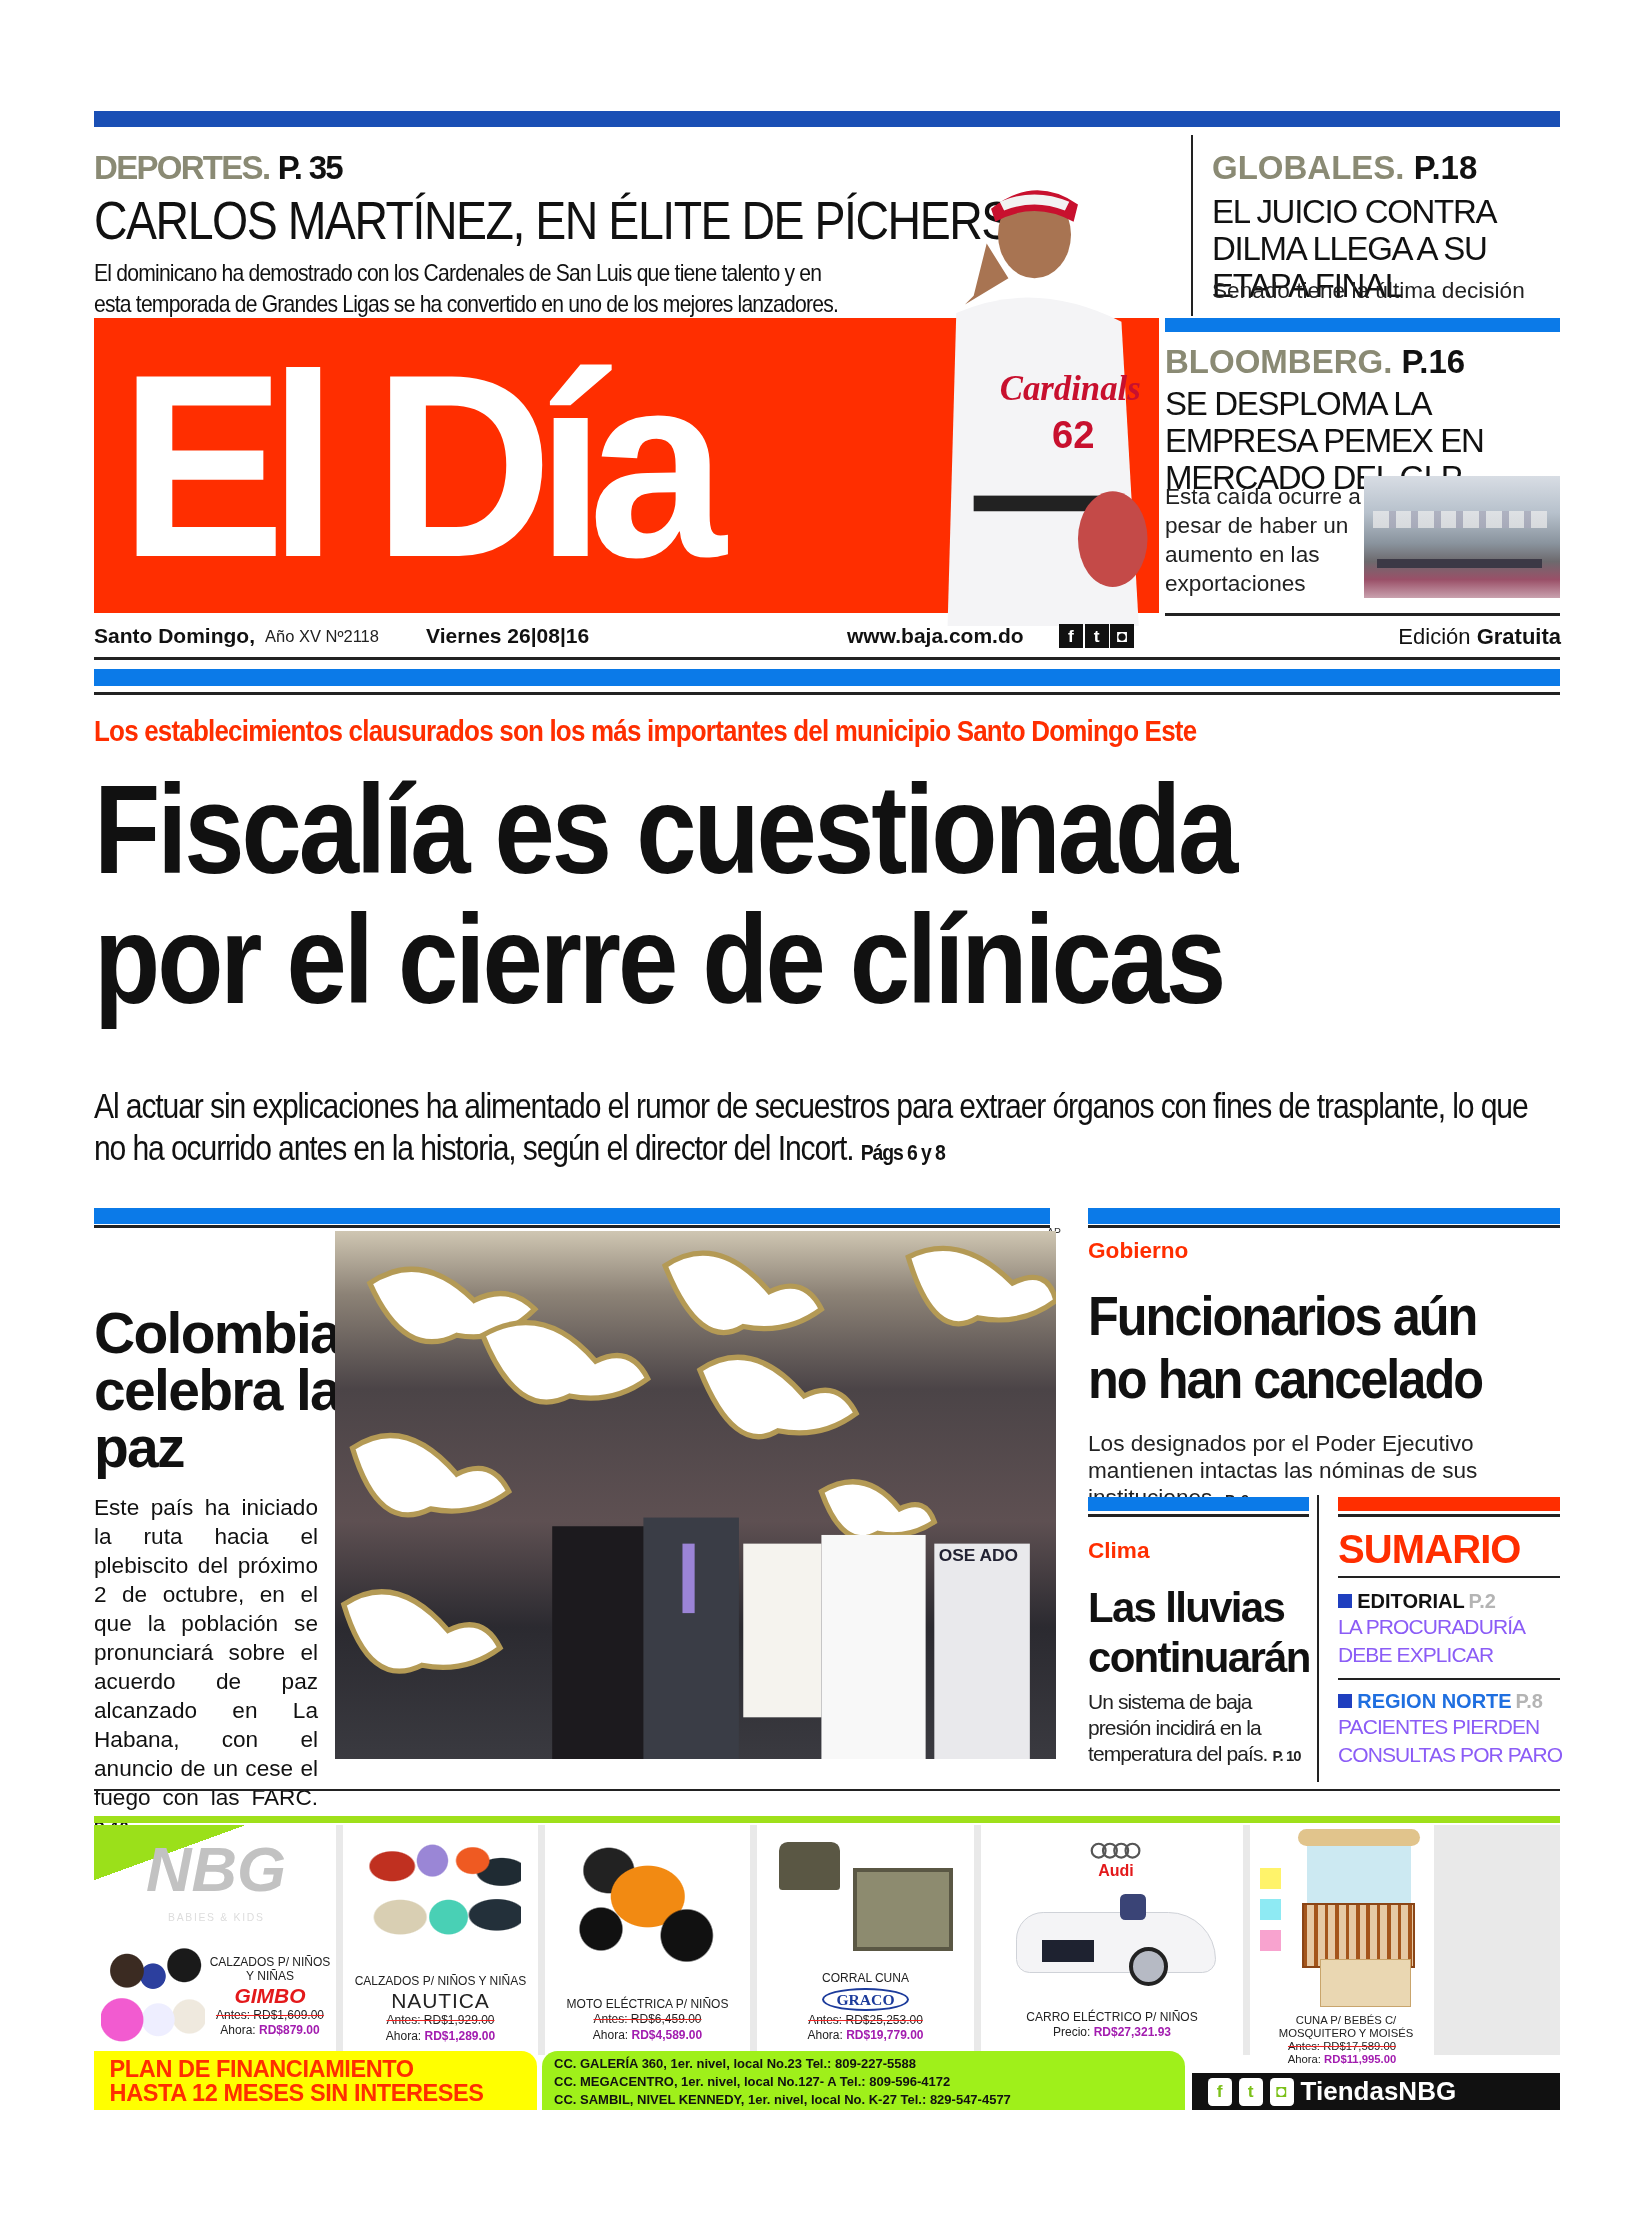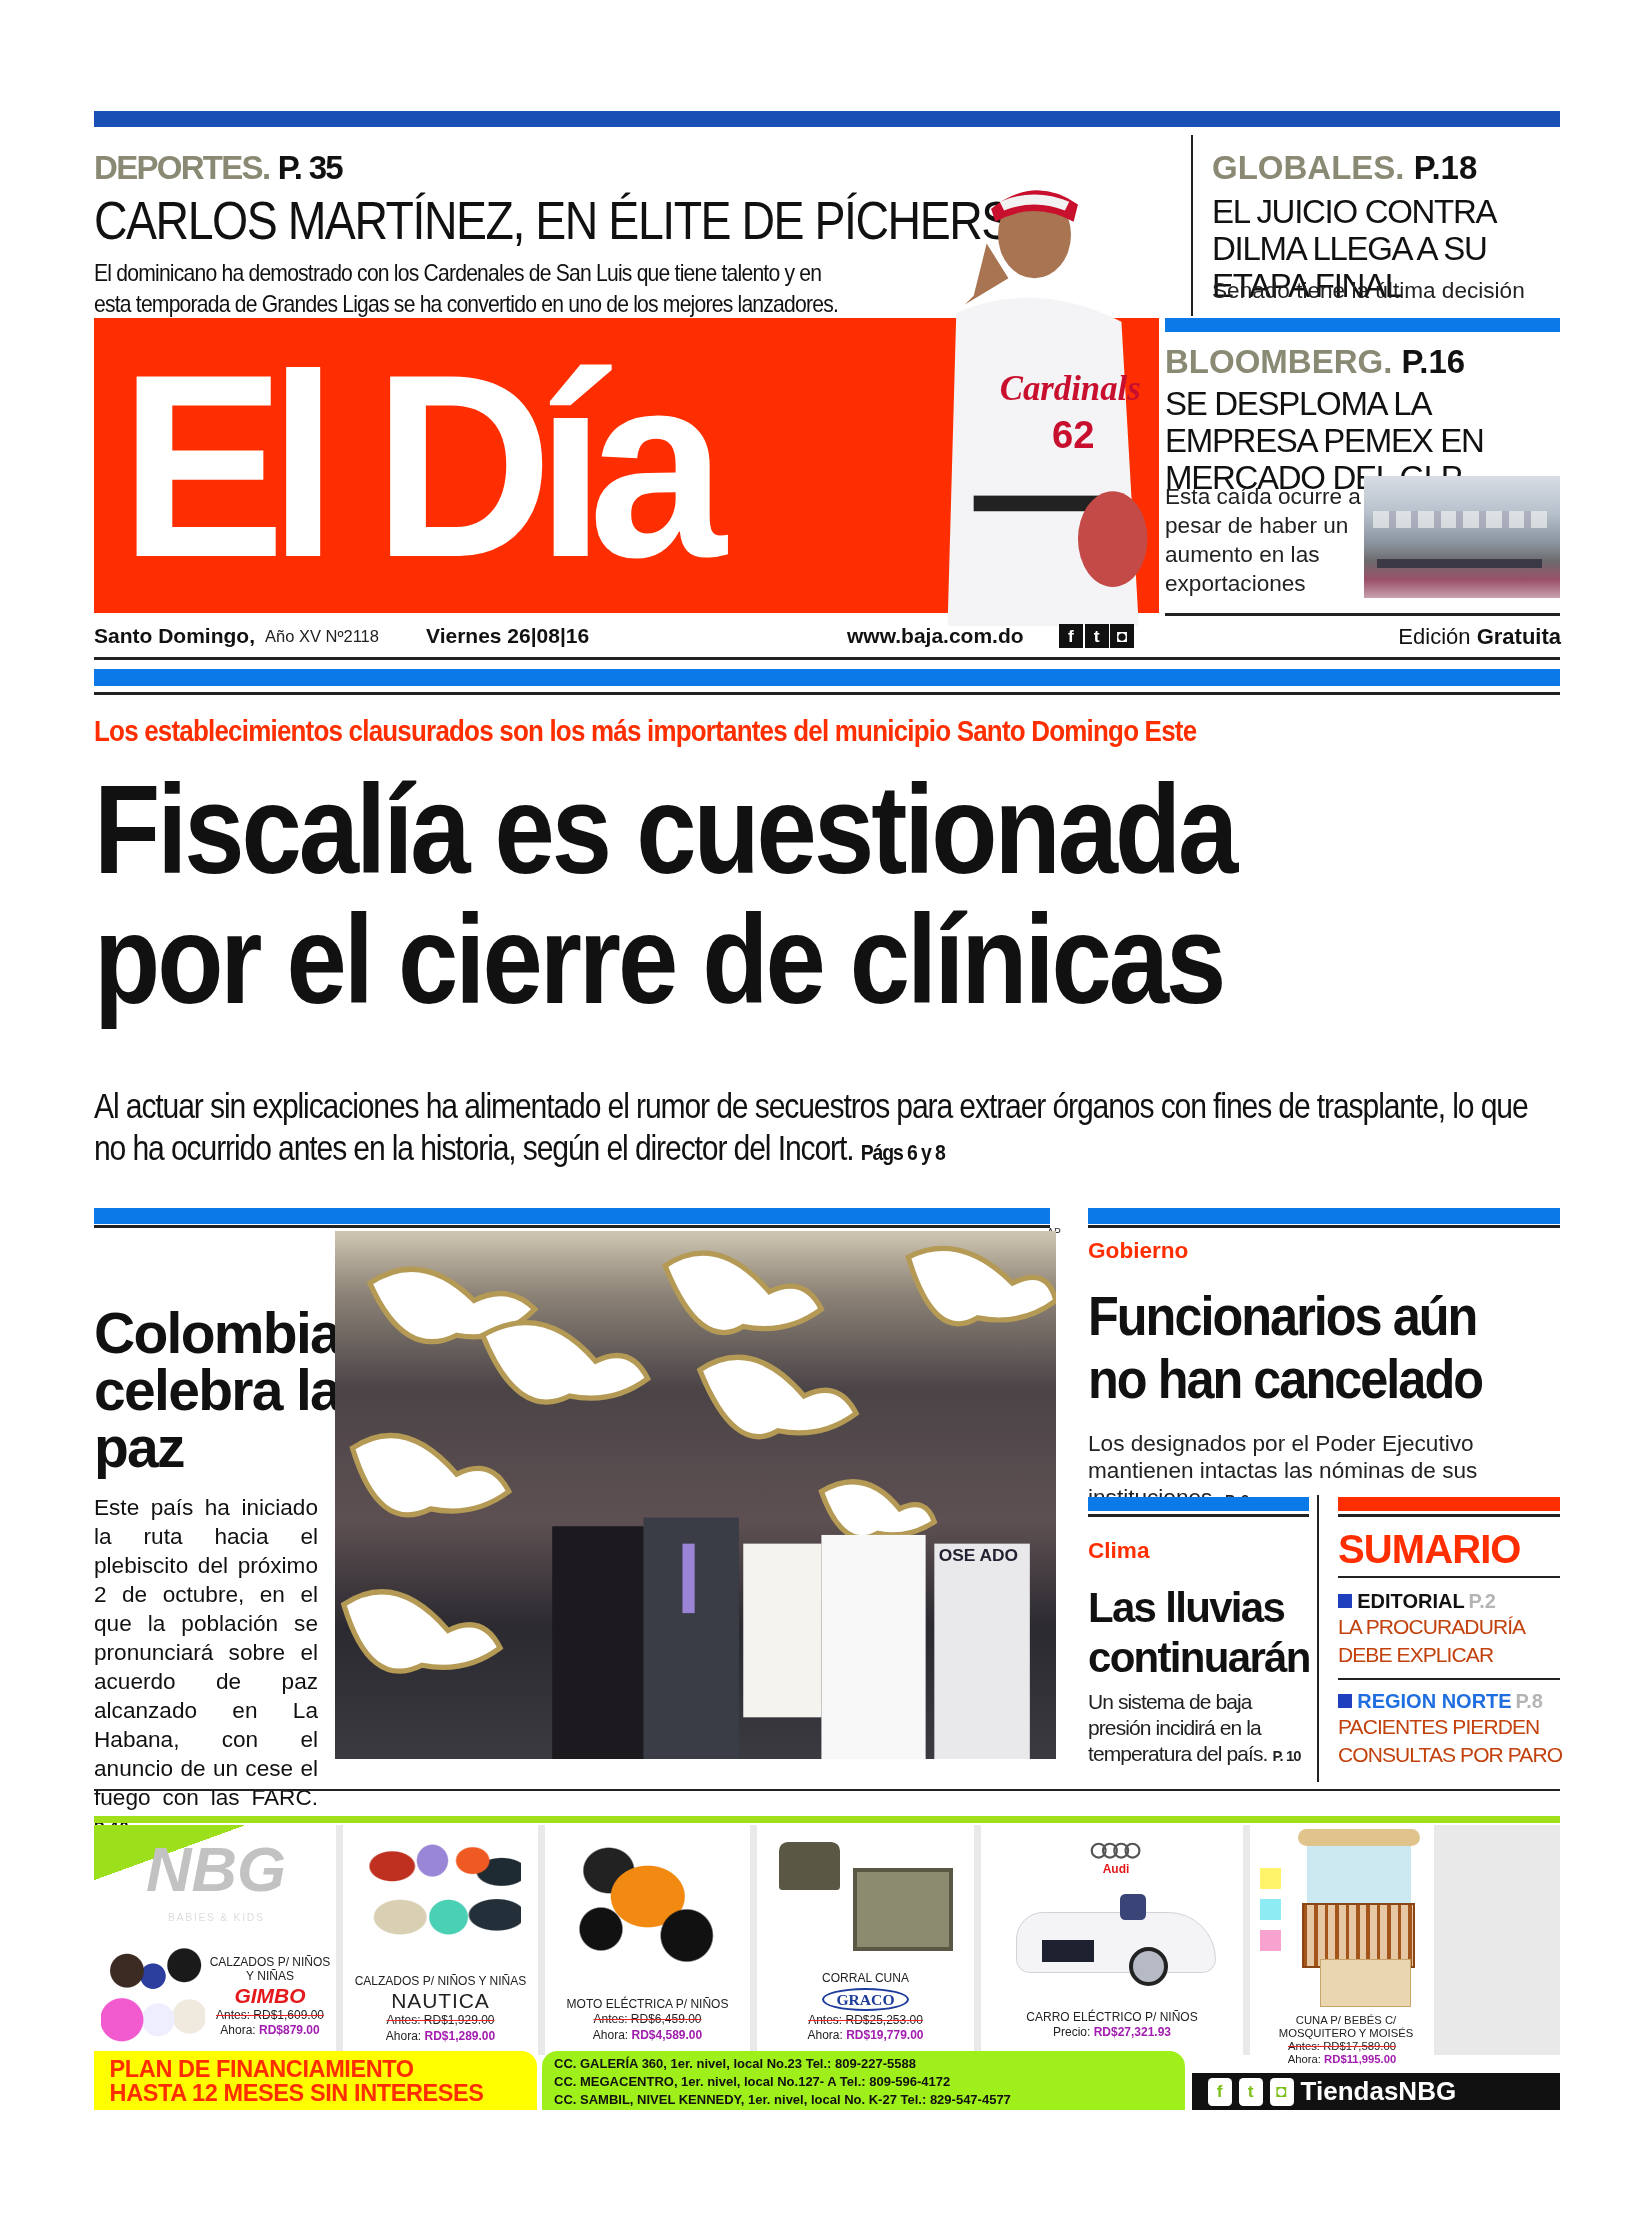--- a/index.html
+++ b/index.html
@@ -71,21 +71,21 @@
   .gob-sub b { font-size: 14.8px; }
 
   .clima-kicker { left: 1088px; top: 1538px; font-size: 22.6px; font-weight: 700; color: #ff2e00; }
   .clima-head { left: 1088px; top: 1583px; font-size: 42px; font-weight: 700; line-height: 50px; letter-spacing: -1.7px; width: 243px; }
   .clima-sub { left: 1088px; top: 1689px; font-size: 21px; line-height: 26px; width: 222px; color: #222; letter-spacing: -0.9px; }
   .clima-sub b { font-size: 14.8px; }
   .vsep2 { left: 1317px; top: 1495px; width: 1.7px; height: 287px; background: #222; }
 
   .sum-head { left: 1338px; top: 1527px; font-size: 40px; font-weight: 700; color: #ff2e00; letter-spacing: -0.9px; }
   .sum-item-label { font-size: 20px; font-weight: 700; }
-  .sum-item-title { font-size: 21px; line-height: 28px; letter-spacing: -0.9px; color: #c2410c; width: 226px; }
+  .sum-item-title { font-size: 21px; line-height: 28px; letter-spacing: -0.9px; color: #8b5cf6; width: 226px; }
   .sq { display: inline-block; width: 14px; height: 14px; background: #1f3fbf; margin-right: 5.2px; vertical-align: 0; }
 
   
   .ad { left: 94px; top: 1816px; width: 1466px; height: 309px; }
   .ad-top { position:absolute; left:0; top:0; width:100%; height:7px; background:#9fe01a; }
   .ad-cells { position:absolute; left:0; top:8.7px; width:100%; height:230px; display:flex; gap:7px; background:#e9e9e9; }
   .ad-cell { position:relative; background:#fff; height:100%; font-size: 13px; text-align:center; color:#222; }
   .ad-cell .pimg { position:absolute; }
   .ad-cell .plabel { position:absolute; width:100%; left:0; }
   .price-old { text-decoration: line-through; text-decoration-color: #e22; }
@@ -301,21 +301,21 @@
     <div class="ad-cell" style="width:262px;">
       <div class="pimg" style="left:109px;top:17.4px;width:52px;height:35px;">
         <svg width="52" height="17.4" viewBox="0 0 60 20">
             <g fill="none" stroke="#555" stroke-width="2.5">
               <circle cx="10" cy="10" r="8"></circle>
               <circle cx="23" cy="10" r="8"></circle>
               <circle cx="36" cy="10" r="8"></circle>
               <circle cx="49" cy="10" r="8"></circle>
             </g>
           </svg>
-        <div style="color:#e3191b;font-weight:700;font-size:12px;">Audi</div>
+        <div style="color:#e3191b;font-weight:700;font-size:16px;">Audi</div>
       </div>
       <div class="pimg" style="left:35px;top:61px;width:200px;height:104px;">
         <div style="position:absolute;left:0;top:26px;width:200px;height:61px;background:#f4f4f6;border:1.7px solid #cfd2d8;border-radius:35px 61px 17.4px 17.4px;"></div>
         <div style="position:absolute;left:26px;top:54px;width:52px;height:22px;background:#1e2230;"></div>
         <div style="position:absolute;left:113px;top:61px;width:39px;height:39px;border-radius:50%;background:#b6bac4;border:4.3px solid #222;"></div>
         <div style="position:absolute;left:104px;top:8.7px;width:26px;height:26px;background:#3a4476;border-radius:5.2px;"></div>
       </div>
       <div class="plabel" style="top:185px;line-height:15.6px;font-size:12px;">
         <div>CARRO ELÉCTRICO P/ NIÑOS</div>
         <div><span>Precio:</span> <span class="price-new">RD$27,321.93</span></div>

